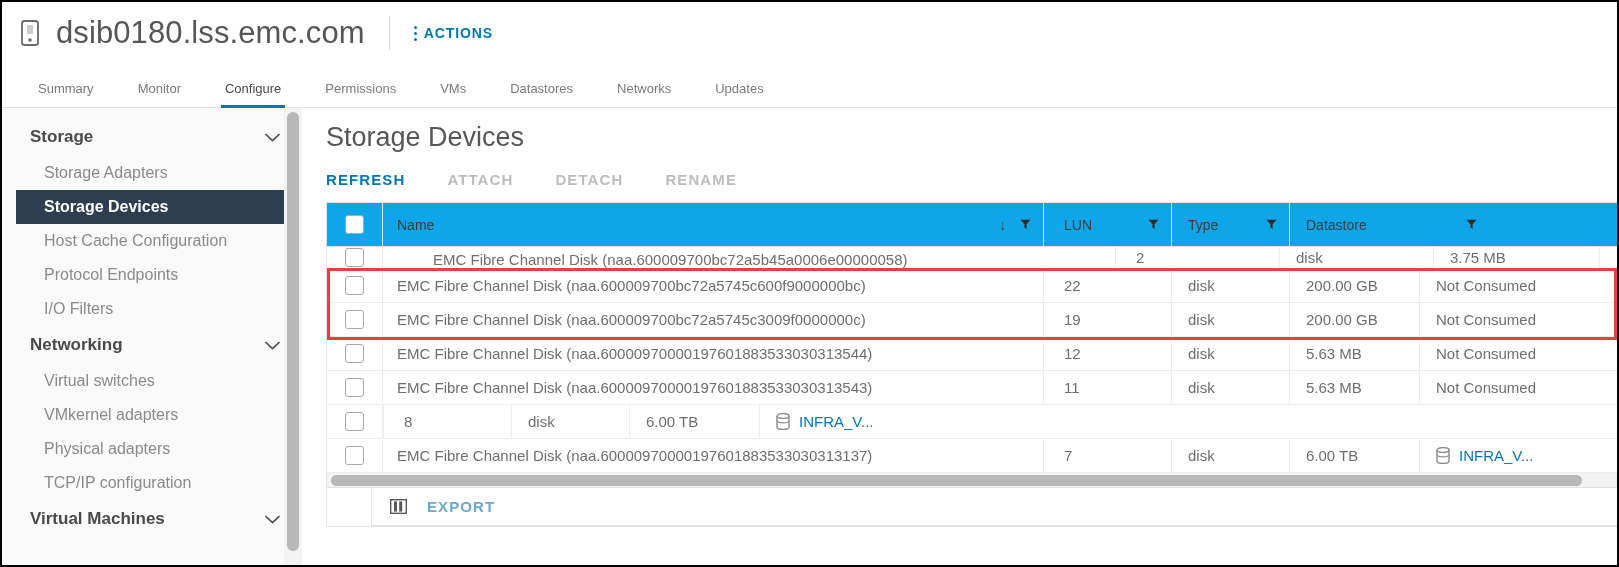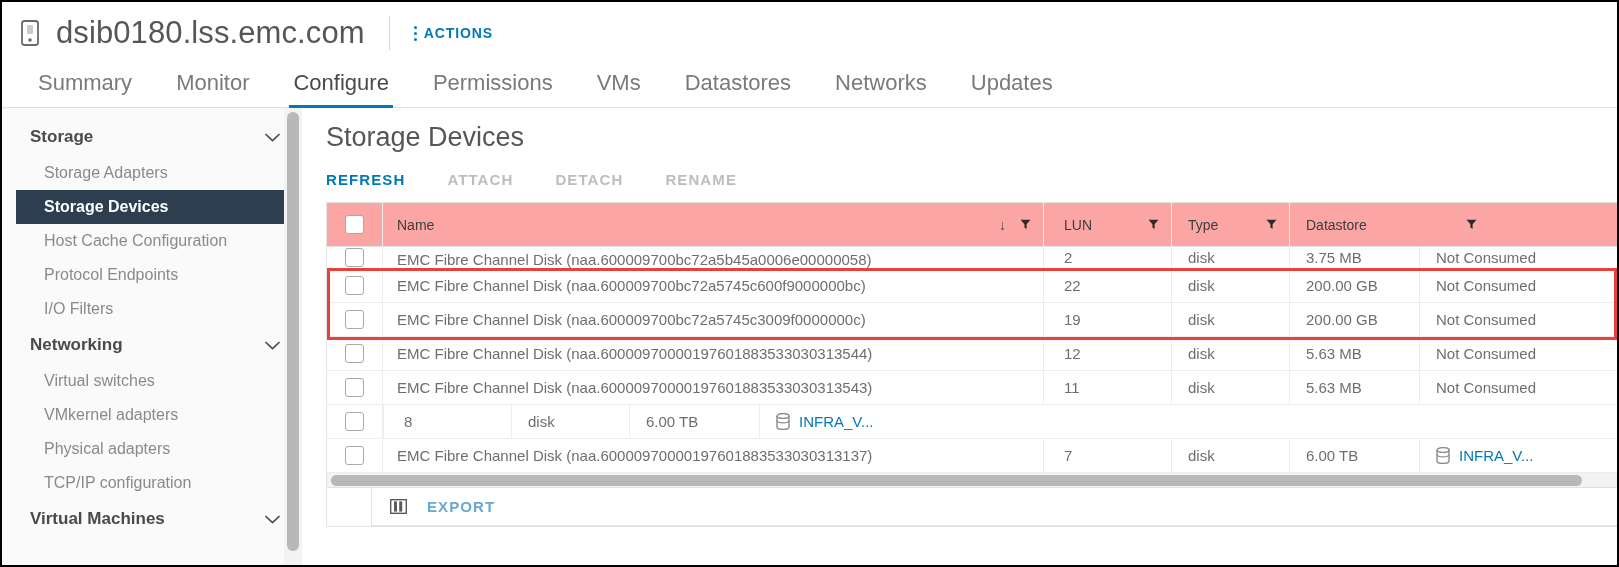--- a/index.html
+++ b/index.html
@@ -65,21 +65,21 @@
   
   .tabbar {
     height: 44px;
     display: flex; align-items: flex-end;
     padding-left: 14px;
     border-bottom: 1px solid #e0e0e0;
     background: #fff;
   }
   .tab {
     position: relative;
-    font-size: 22px;
+    font-size: 13px;
     color: #7a7a7a;
     padding: 0 22px 11px 22px;
     cursor: pointer;
     white-space: nowrap;
   }
   .tab.active { color: #4a4a4a; }
   .tab.active::after {
     content: "";
     position: absolute;
     left: 18px; right: 18px; bottom: -1px;
@@ -189,21 +189,21 @@
     border-bottom: 1px solid #ededed;
     font-size: 15px;
     color: #6e6e6e;
     white-space: nowrap;
   }
   .grid-head {
     height: 44px;
     border-bottom: 1px solid #e0e0e0;
     color: #3d3d3d;
     font-size: 14px;
-    background: #fca5a5;
+    background: #0ea5e9;
     text-align: right;
   }
   .c-check {
     width: 56px; flex: 0 0 56px;
     display: flex; align-items: center; justify-content: center;
     border-right: 1px solid #ededed;
     align-self: stretch;
   }
   .cb {
     width: 19px; height: 19px;
@@ -223,21 +223,21 @@
   .grid-head .c-cap,
   .grid-head .c-ds { justify-content: space-between; padding-right: 12px; }
   .head-label { color: #3d3d3d; }
   .head-tools { display: flex; align-items: center; gap: 14px; }
   .sort-arrow { color: #4a4a4a; font-size: 14px; }
   .filter-icon { width: 11px; height: 11px; color: #2b2b2b; }
 
   .ds-link { color: #0079b8; cursor: pointer; }
   .ds-icon { width: 14px; height: 17px; margin-right: 9px; color: #8c8c8c; flex: 0 0 auto; }
 
-  .row-clip { height: 22px; align-items: flex-end; overflow: hidden; }
+  .row-clip { height: 22px; align-items: flex-end; overflow: hidden; gap: 36px; }
 
   
   .redbox {
     position: absolute;
     border: 3px solid #e8413b;
     pointer-events: none;
     left: 0; right: 0;
     z-index: 5;
   }
 

